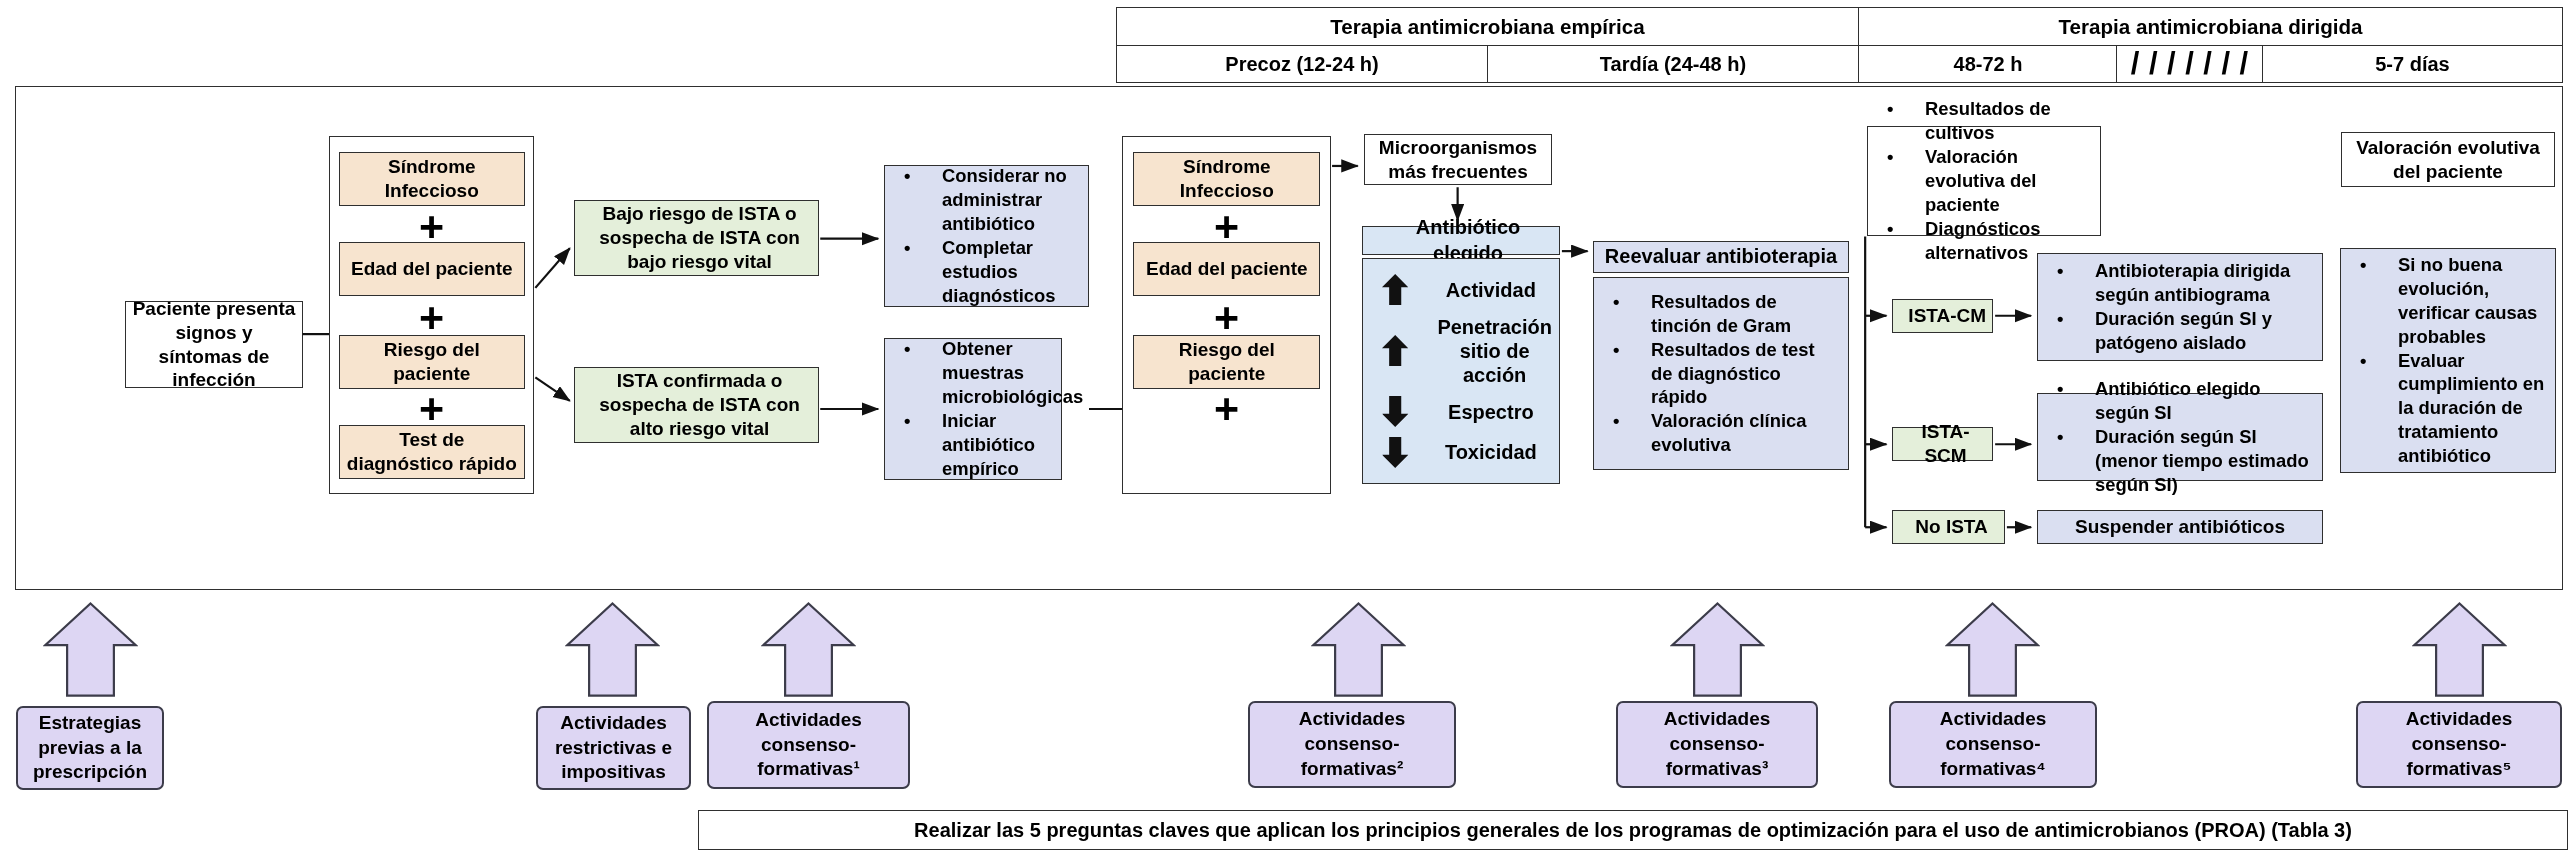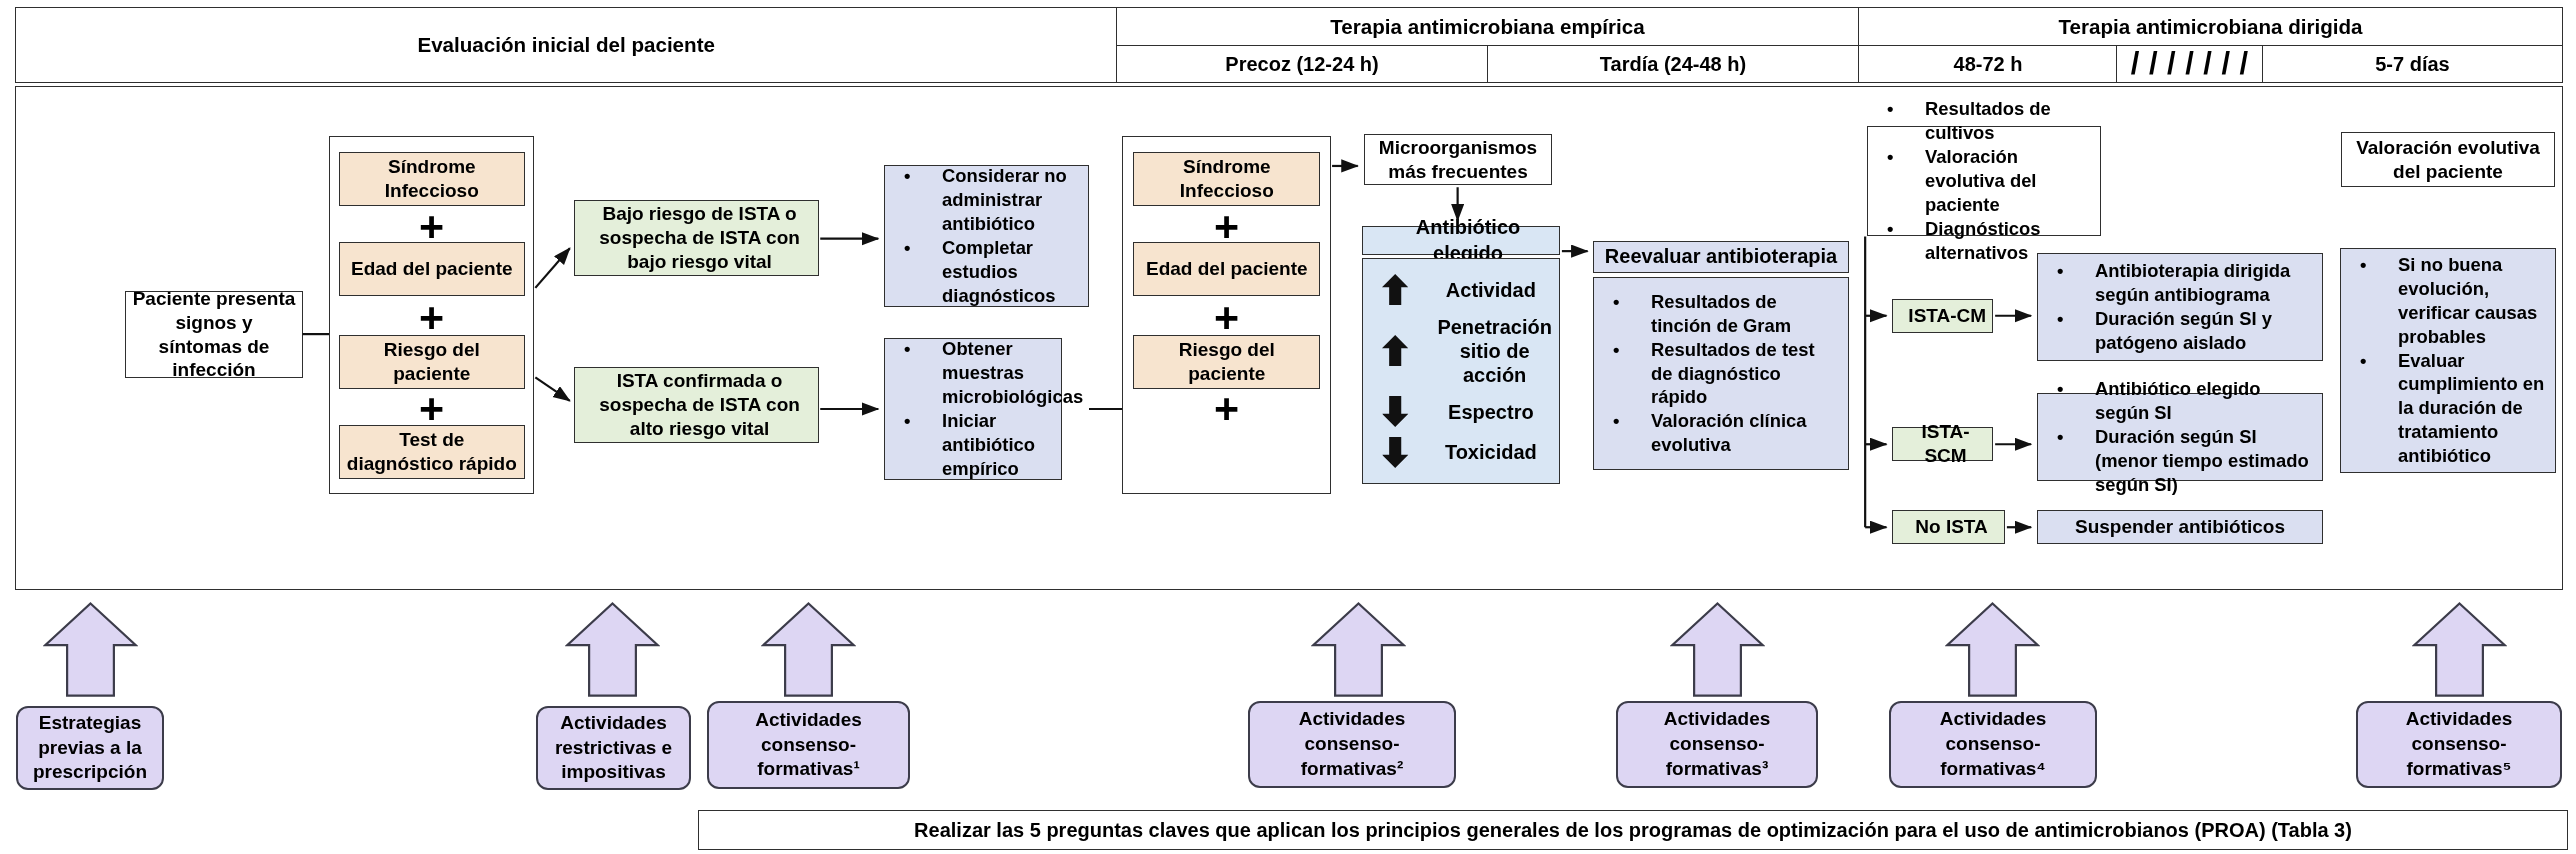--- a/index.html
+++ b/index.html
@@ -20,36 +20,33 @@
   .blue{background:#dadff1;}
   .lblue{background:#d9e6f4;}
   .plus{position:absolute;width:100%;text-align:center;font-weight:700;font-size:43px;line-height:1;}
   .bullets{border:1.8px solid #2f2f2f;display:flex;flex-direction:column;justify-content:center;
            font-weight:700;font-size:18.4px;line-height:1.3;padding:7.3px 8.8px 7.3px 13.2px;text-align:left;}
   .b-row{display:flex;}
   .b-row::before{content:"•";flex:0 0 38px;text-align:left;padding-left:5.9px;}
   .b-row .b-text{flex:1;}
   .factor-row{display:flex;align-items:center;gap:29px;padding-left:19px;}
   .factor-label{font-weight:700;font-size:20px;line-height:1.2;text-align:center;flex:1;padding-right:14.7px;}
-  .purple-box{background:#ddd6f3;border:2.2px solid #3c3c4a;border-radius:12px;display:flex;
+  .purple-box{background:#ddd6f3;border:2.2px solid #3c3c4a;border-radius:7px;display:flex;
               align-items:center;justify-content:center;text-align:center;font-weight:700;
               font-size:19px;line-height:1.3;padding:4.4px 7.3px;}
   .banner{border:1.8px solid #2f2f2f;background:#fff;display:flex;align-items:center;
           justify-content:center;font-weight:700;font-size:20px;}
   svg.overlay{position:absolute;left:0;top:0;pointer-events:none;}
   .arrow-icon{flex:0 0 auto;display:flex;}
 </style>
 </head>
 <body>
 
 <div class="canvas">
 
-  <div class="abs cell hdr-title" style="left:14.7px;top:7.3px;width:1103px;height:76px;">
-    <span>Evaluación inicial del paciente</span>
-  </div>
   <div class="abs cell hdr-title" style="left:1116px;top:7.3px;width:743px;height:39px;">
     <span>Terapia antimicrobiana empírica</span>
   </div>
   <div class="abs cell hdr-sub" style="left:1116px;top:45px;width:372px;height:38px;">
     <span>Precoz (12-24 h)</span>
   </div>
   <div class="abs cell hdr-sub" style="left:1487px;top:45px;width:372px;height:38px;">
     <span>Tardía (24-48 h)</span>
   </div>
   <div class="abs cell hdr-title" style="left:1858px;top:7.3px;width:705px;height:39px;">
@@ -60,21 +57,21 @@
   </div>
   <div class="abs cell hatch" style="left:2116px;top:45px;width:147px;height:38px;">
     <span>///////</span>
   </div>
   <div class="abs cell hdr-sub" style="left:2262px;top:45px;width:301px;height:38px;">
     <span>5-7 días</span>
   </div>
 
   <div class="abs mainbox" style="left:14.7px;top:86px;width:2548px;height:504px;"></div>
 
-  <div class="abs node white" style="left:125px;top:291px;width:178px;height:87px;">
+  <div class="abs node white" style="left:125px;top:301px;width:178px;height:87px;">
     <span>Paciente presenta signos y síntomas de infección</span>
   </div>
 
   <div class="abs mainbox" style="left:329px;top:136px;width:205px;height:358px;">
     <div class="abs node tan" style="left:8.8px;top:14.7px;width:186px;height:54px;">
       <span>Síndrome Infeccioso</span>
     </div>
     <div class="plus" style="top:68px;">+</div>
     <div class="abs node tan" style="left:8.8px;top:105px;width:186px;height:54px;">
       <span>Edad del paciente</span>

